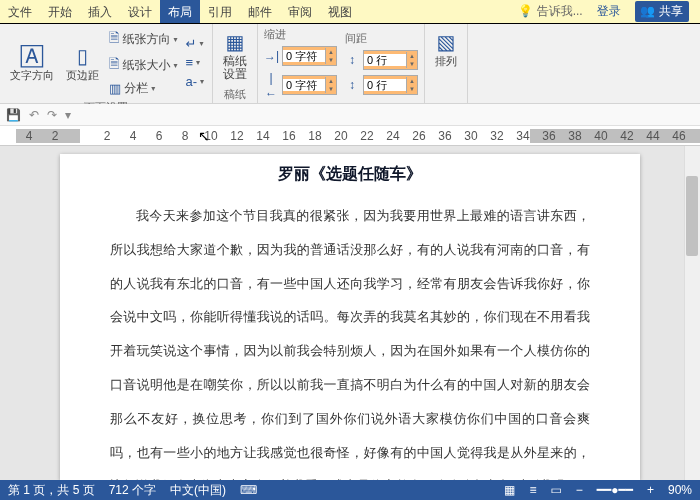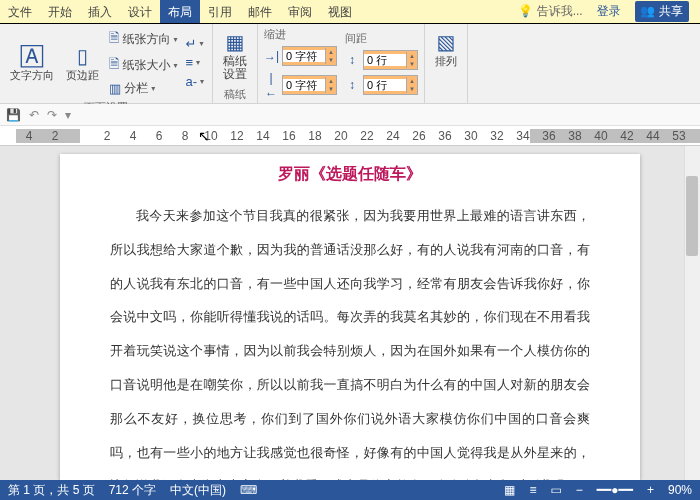--- a/index.html
+++ b/index.html
@@ -30,21 +30,21 @@
 .section-head{color:#666;font-size:11px;margin-bottom:2px}
 .qat{height:22px;background:#f9f9f9;border-bottom:1px solid #e0e0e0;display:flex;align-items:center;padding:0 6px;gap:8px;color:#888}
 .qat span{cursor:pointer}
 .ruler{height:20px;background:#fff;border-bottom:1px solid #ccc;position:relative;display:flex;align-items:flex-end;padding-left:16px;overflow:hidden}
 .ruler-dark{position:absolute;left:16px;top:3px;height:14px;background:#bfbfbf}
 .ruler-dark2{position:absolute;top:3px;height:14px;background:#bfbfbf}
 .ruler-nums{position:absolute;left:16px;top:3px;display:flex;font-size:9px;color:#555}
 .ruler-nums span{width:26px;text-align:center}
 .docarea{flex:1;background:#e6e6e6;overflow:auto;position:relative;display:flex;justify-content:center}
 .page{background:#fff;width:580px;margin-top:8px;padding:10px 50px 20px 50px;box-shadow:0 1px 4px rgba(0,0,0,.3)}
-.doc-title{color:#be185d;font-weight:bold;font-size:16px;text-align:center;margin-bottom:14px;font-family:"SimSun"}
+.doc-title{color:#0f172a;font-weight:bold;font-size:16px;text-align:center;margin-bottom:14px;font-family:"SimSun"}
 .doc-body{font-size:13px;line-height:2.6;color:#333;text-align:justify;font-family:"SimSun";text-indent:2em}
 .cursor-img{position:absolute;left:198px;top:2px;font-size:14px;color:#000;pointer-events:none}
 .statusbar{height:20px;background:#2b579a;color:#fff;display:flex;align-items:center;padding:8px 8px;gap:14px;font-size:11px}
 .statusbar .spacer{flex:1}
 .scroll-v{position:absolute;right:0;top:0;width:16px;height:100%;background:#f0f0f0;border-left:1px solid #ddd}
 .scroll-thumb{position:absolute;right:2px;top:30px;width:12px;height:80px;background:#c1c1c1;border-radius:2px}
 </style>
 </head>
 <body>
 
@@ -209,21 +209,21 @@
       <span>26</span>
       <span>36</span>
       <span>30</span>
       <span>32</span>
       <span>34</span>
       <span>36</span>
       <span>38</span>
       <span>40</span>
       <span>42</span>
       <span>44</span>
-      <span>53</span>
+      <span>46</span>
     </div>
   <span class="cursor-img">↖</span>
 </div>
 
 <div class="docarea">
   <div class="page">
     <div class="doc-title">罗丽《选题任随车》</div>
     <div class="doc-body">我今天来参加这个节目我真的很紧张，因为我要用世界上最难的语言讲东西，所以我想给大家道个歉，因为我的普通话没那么好，有的人说我有河南的口音，有的人说我有东北的口音，有一些中国人还向我学习，经常有朋友会告诉我你好，你会说中文吗，你能听得懂我说的话吗。每次弄的我莫名其妙的，你们现在不用看我开着玩笑说这个事情，因为以前我会特别烦人，因为在国外如果有一个人模仿你的口音说明他是在嘲笑你，所以以前我一直搞不明白为什么有的中国人对新的朋友会那么不友好，换位思考，你们到了国外你们说外语大家模仿你们中国的口音会爽吗，也有一些小的地方让我感觉也很奇怪，好像有的中国人觉得我是从外星来的，比如说我们在大街上大家会盯着我看，或者是你突然有一个人会把相机怼到我跟</div>
   </div>
   <div class="scroll-v">

